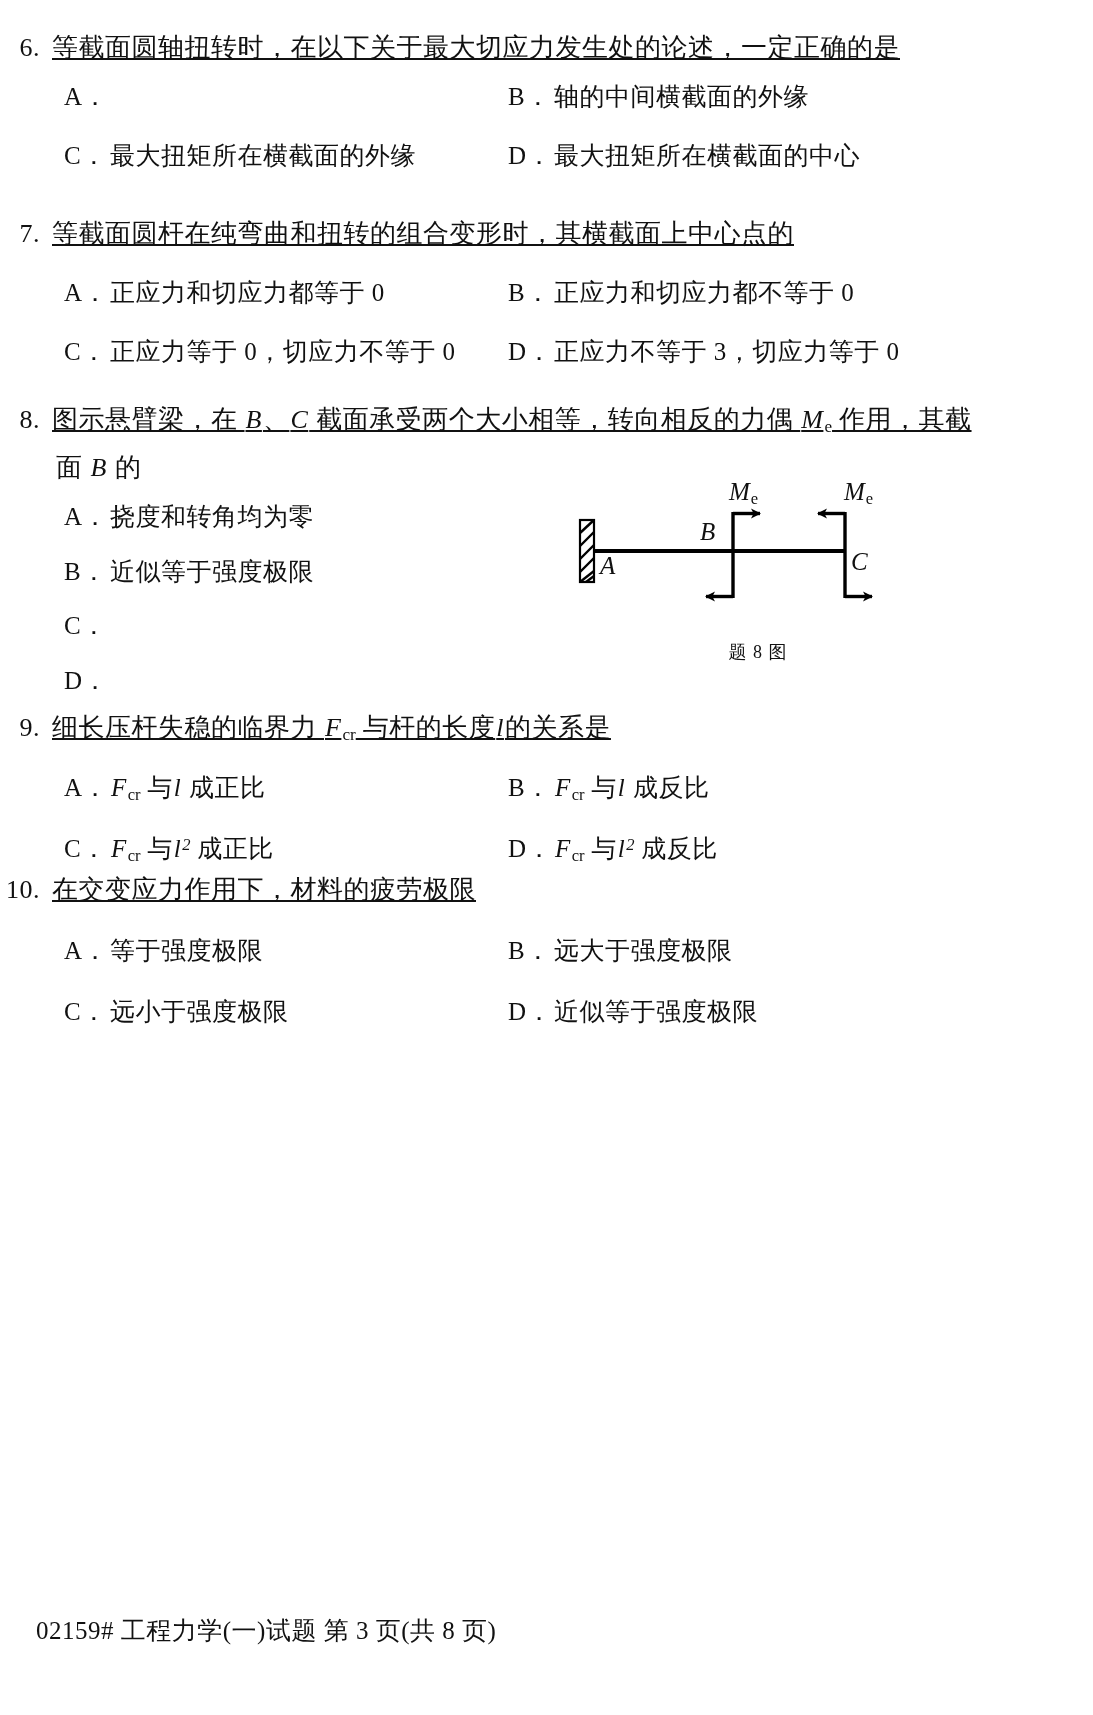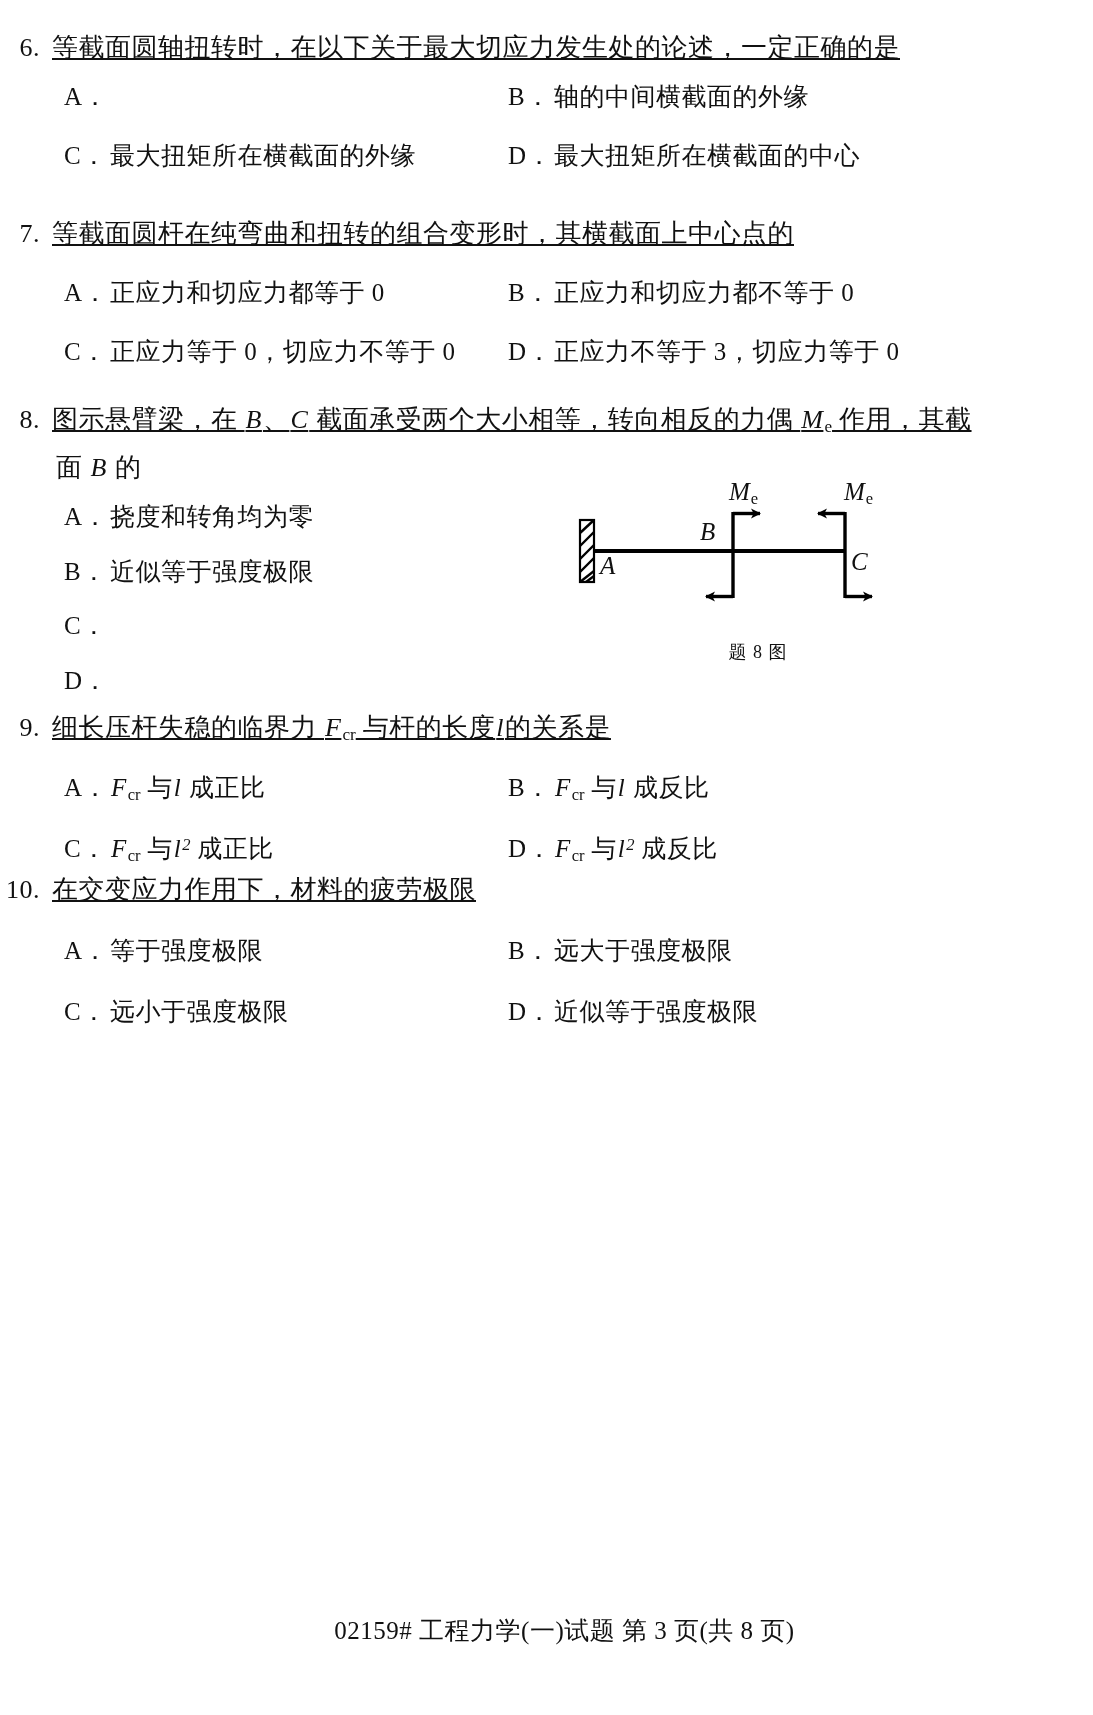--- a/index.html
+++ b/index.html
@@ -114,21 +114,21 @@
     font-size: 18px;
     letter-spacing: 1px;
   }
 
   
   .footer {
     position: absolute;
     left: 0;
     right: 0;
     top: 1614px;
-    text-align: center;
+    text-align: left;
     font-size: 25px;
     letter-spacing: 0.5px;
     padding-left: 36px;
   }
 
   
   .abs { position: absolute; }
 </style>
 </head>
 <body>

